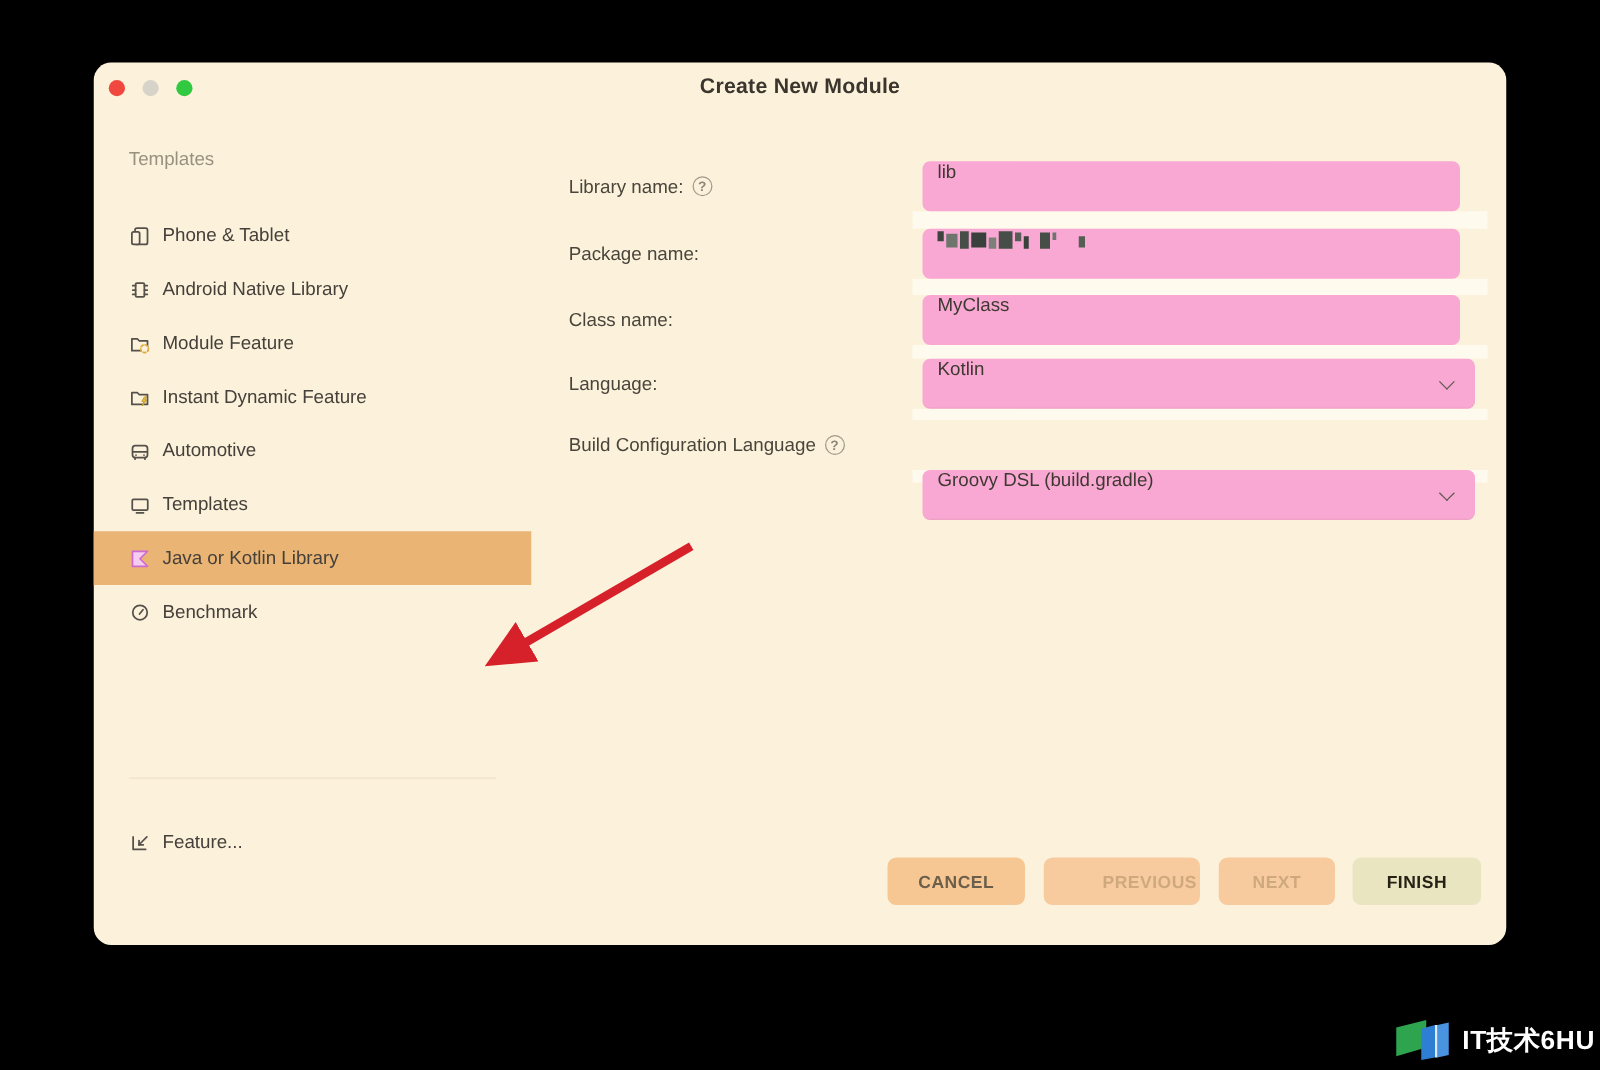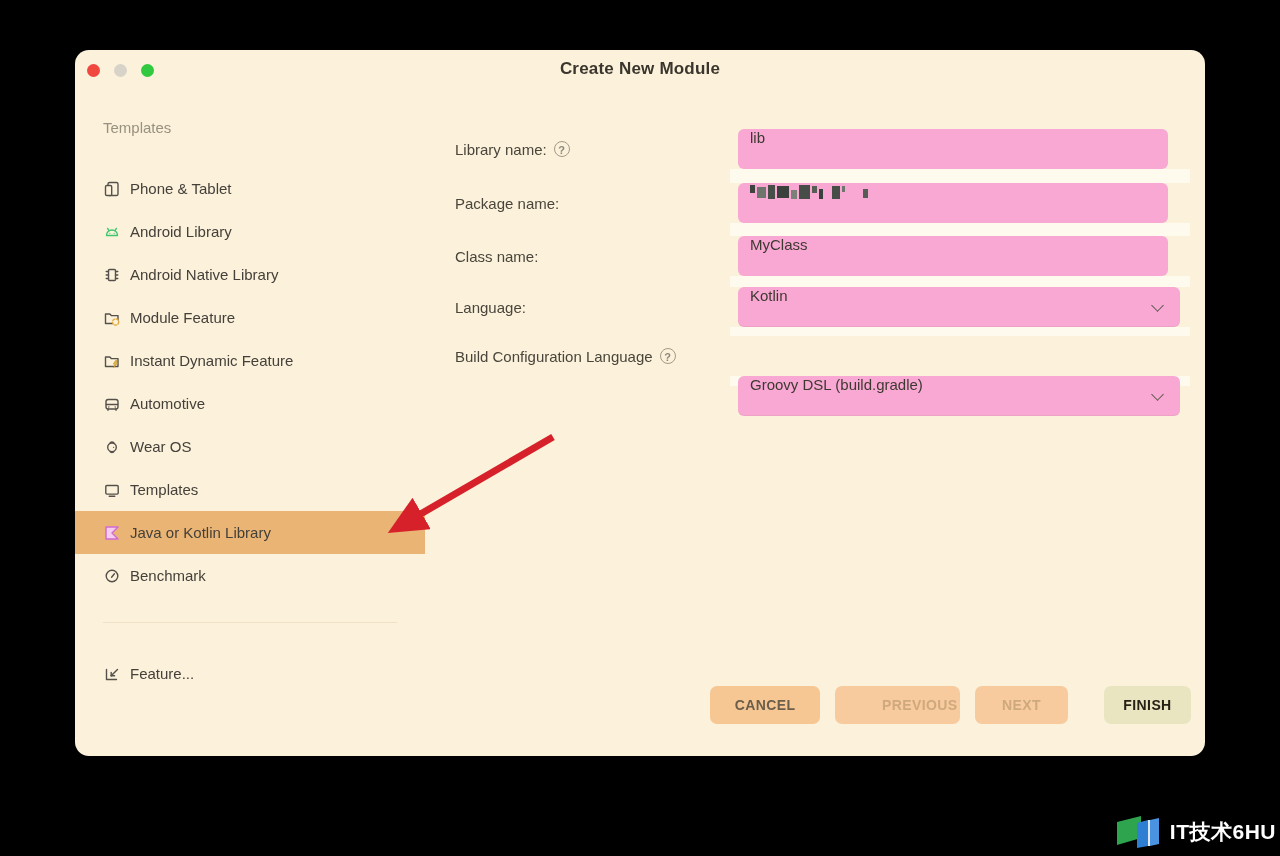--- a/index.html
+++ b/index.html
@@ -94,21 +94,21 @@
   .mosaic i:nth-child(11){width:5px;height:9px;margin-left:16px;margin-top:3px;background:#565d55;}
   
   .btn{
     position:absolute;top:636px;height:38px;border:none;border-radius:7px;
     font-family:"Liberation Sans",sans-serif;font-size:14px;font-weight:bold;
     letter-spacing:.4px;cursor:pointer;
   }
   .btn-cancel{left:635px;width:110px;background:#f6c793;color:#6b5e4b;}
   .btn-prev{left:760px;width:125px;background:#f7cb9d;color:#cfa97e;padding-left:47px;}
   .btn-next{left:900px;width:93px;background:#f7cb9d;color:#cfa97e;}
-  .btn-finish{left:1007px;width:87px;background:#e9e5c1;color:#262115;margin-left:22px;}
+  .btn-finish{left:1007px;width:103px;background:#e9e5c1;color:#262115;}
   
   .arrow-overlay{position:absolute;inset:0;pointer-events:none;}
   
   .watermark{
     position:absolute;right:4px;bottom:6px;display:flex;align-items:center;gap:8px;
   }
   .wm-text{color:#ffffff;font-size:21px;font-weight:bold;letter-spacing:.5px;}
 </style>
 </head>
 <body>
@@ -127,30 +127,20 @@
 
     <div class="sb-heading">Templates</div>
 
     <div class="sb-list">
       <div class="sb-row">
         <svg class="sb-icon" viewBox="0 0 18 18" fill="none" stroke="#55504a" stroke-width="1.4" stroke-linecap="round" stroke-linejoin="round">
           <rect x="5" y="2.5" width="10" height="13" rx="1.6"></rect>
           <rect x="2.5" y="5.5" width="6.2" height="10" rx="1.3" fill="#fcf2dc"></rect>
         </svg>
         <span>Phone &amp; Tablet</span>
-      </div>
-      <div class="sb-row">
-        <svg class="sb-icon" viewBox="0 0 18 18" fill="none" stroke="#3ec76e" stroke-width="1.4" stroke-linecap="round" stroke-linejoin="round">
-          <path d="M3.5,12.5 a5.5,5.5 0 0 1 11,0 z"></path>
-          <path d="M5.7,7.2 L4.6,5.4"></path>
-            <path d="M12.3,7.2 L13.4,5.4"></path>
-          <circle cx="6.9" cy="10.4" r="0.55" fill="#3ec76e" stroke="none"></circle>
-          <circle cx="11.1" cy="10.4" r="0.55" fill="#3ec76e" stroke="none"></circle>
-        </svg>
-        <span>Android Library</span>
       </div>
       <div class="sb-row">
         <svg class="sb-icon" viewBox="0 0 18 18" fill="none" stroke="#55504a" stroke-width="1.4" stroke-linecap="round" stroke-linejoin="round">
           <rect x="5.5" y="3.5" width="7" height="11" rx="1"></rect>
           <path d="M5.5,5.5 H3.2"></path>
             <path d="M5.5,9 H3.2"></path>
             <path d="M5.5,12.5 H3.2"></path>
           <path d="M12.5,5.5 H14.8"></path>
             <path d="M12.5,9 H14.8"></path>
             <path d="M12.5,12.5 H14.8"></path>
@@ -174,29 +164,20 @@
       <div class="sb-row">
         <svg class="sb-icon" viewBox="0 0 18 18" fill="none" stroke="#55504a" stroke-width="1.4" stroke-linecap="round" stroke-linejoin="round">
           <rect x="3" y="4.5" width="12" height="9.5" rx="2.2"></rect>
           <path d="M3.4,9.5 H14.6"></path>
           <circle cx="5.8" cy="12" r="0.7" fill="#55504a" stroke="none"></circle>
           <circle cx="12.2" cy="12" r="0.7" fill="#55504a" stroke="none"></circle>
           <path d="M5,14 v1.3"></path>
             <path d="M13,14 v1.3"></path>
         </svg>
         <span>Automotive</span>
-      </div>
-      <div class="sb-row">
-        <svg class="sb-icon" viewBox="0 0 18 18" fill="none" stroke="#55504a" stroke-width="1.4" stroke-linecap="round" stroke-linejoin="round">
-          <circle cx="9" cy="9.3" r="4.3"></circle>
-          <path d="M7,5.2 c0.4,-1.6 3.6,-1.6 4,0"></path>
-          <path d="M7,13.4 c0.4,1.6 3.6,1.6 4,0"></path>
-          <circle cx="10.6" cy="9.3" r="0.6" fill="#55504a" stroke="none"></circle>
-        </svg>
-        <span>Wear OS</span>
       </div>
       <div class="sb-row">
         <svg class="sb-icon" viewBox="0 0 18 18" fill="none" stroke="#55504a" stroke-width="1.4" stroke-linecap="round" stroke-linejoin="round">
           <rect x="2.8" y="4.5" width="12.4" height="8.6" rx="1"></rect>
           <path d="M6.2,15.3 H11.8"></path>
         </svg>
         <span>Templates</span>
       </div>
       <div class="sb-row selected">
         <svg class="sb-icon" viewBox="0 0 18 18">

